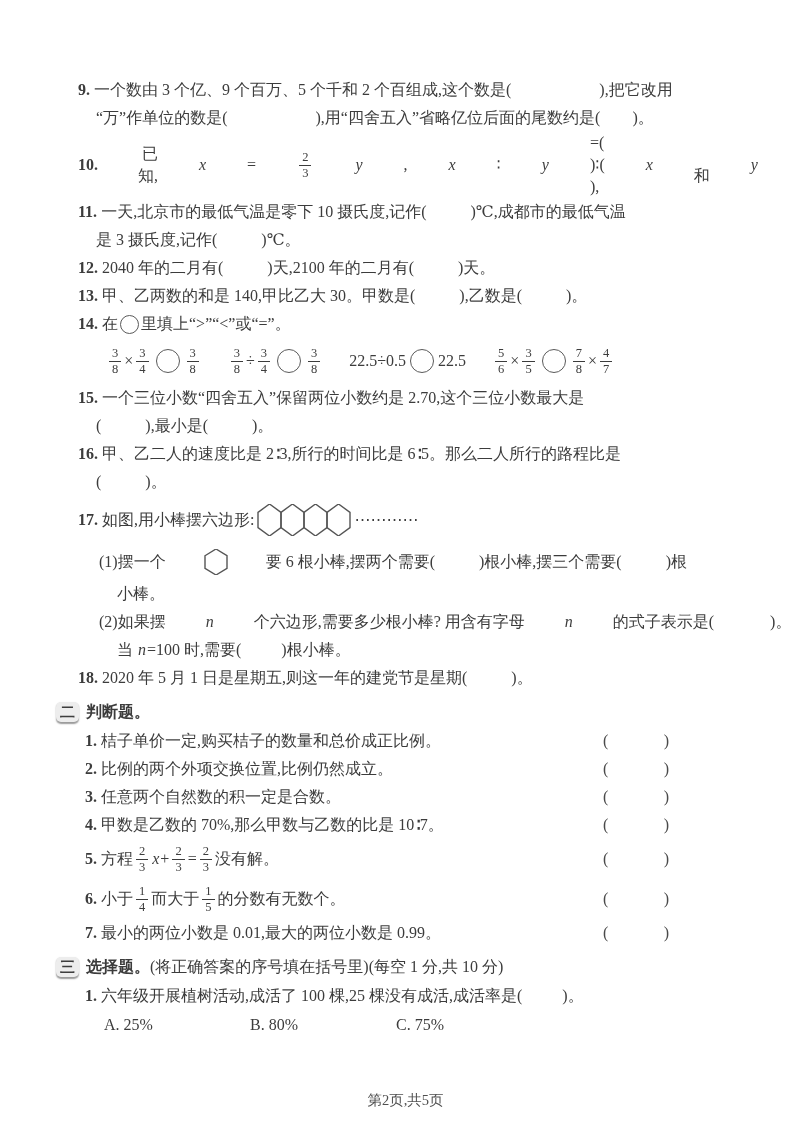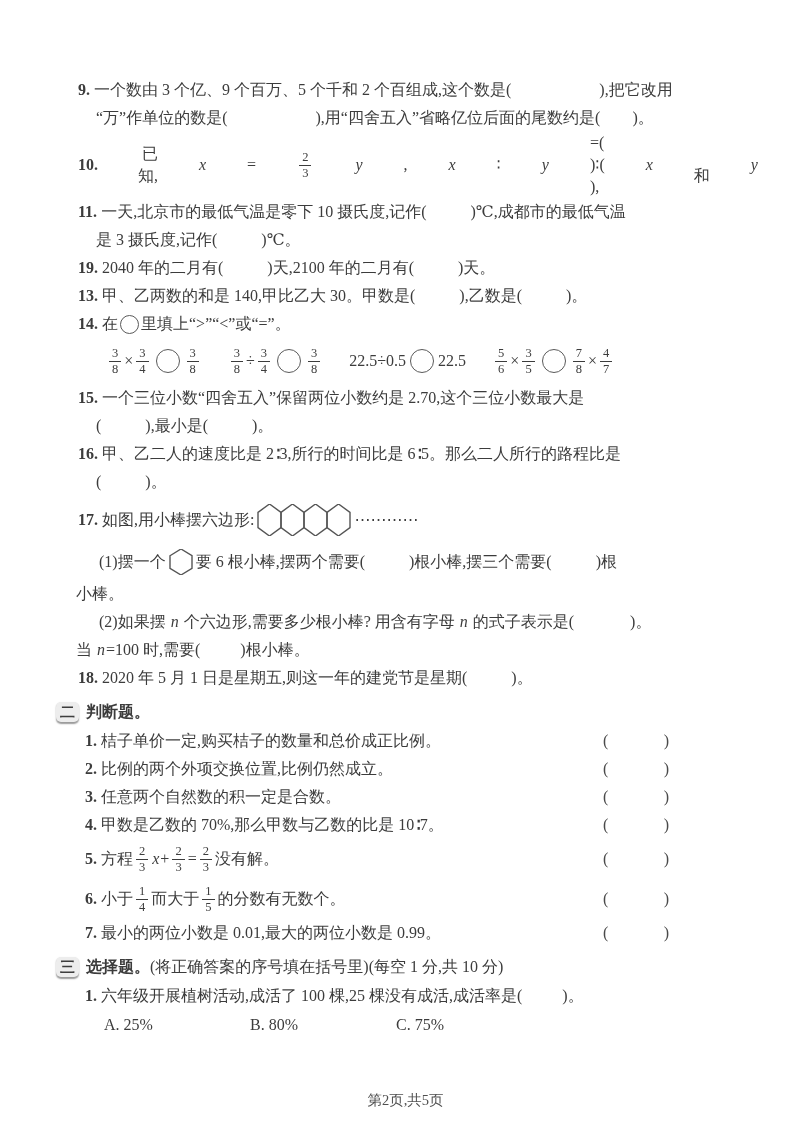--- a/index.html
+++ b/index.html
@@ -18,22 +18,22 @@
     display:flex;align-items:center;
     min-height:28px;line-height:22px;
     white-space:pre-wrap;
   }
   .line .txt{white-space:pre-wrap;}
   .tall{min-height:40px;gap:40px;}
   .fig{min-height:48px;}
   .hexline{min-height:36px;}
   .ind-n{padding-left:78px;}
   .ind-c{padding-left:96px;}
-  .ind-s{padding-left:99px;}
-  .ind-sc{padding-left:76px;}
+  .ind-s{padding-left:99px;gap:35px;}
+  .ind-sc{padding-left:117px;}
   .ind-j{padding-left:85px;padding-right:0;}
   .num{font-weight:bold;}
   .math{font-style:italic;font-family:"Liberation Serif",serif;padding:0 1px;}
   .frac{
     display:inline-flex;flex-direction:column;align-items:center;
     font-size:12.5px;line-height:1.15;margin:0 3px;vertical-align:middle;
   }
   .frac .fnum{padding:0 3px;}
   .frac .fden{border-top:1px solid #3c3c3c;padding:0 3px;}
   .circ{
@@ -77,21 +77,21 @@
 </head>
 <body>
 
 <div class="sheet">
   <div class="content" id="content">
       <div class="line ind-n"><span class="txt num">9.</span><span class="txt"> 一个数由 3 个亿、9 个百万、5 个千和 2 个百组成,这个数是(                      ),把它改用</span></div>
       <div class="line ind-c"><span class="txt">“万”作单位的数是(                      ),用“四舍五入”省略亿位后面的尾数约是(        )。</span></div>
       <div class="line ind-n tall"><span class="txt num">10.</span><span class="txt"> 已知,</span><span class="txt math">x</span><span class="txt">=</span><span class="frac"><span class="fnum">2</span><span class="fden">3</span></span><span class="txt math">y</span><span class="txt">,</span><span class="txt math">x</span><span class="txt">∶</span><span class="txt math">y</span><span class="txt">=(           )∶(           ),</span><span class="txt math">x</span><span class="txt"> 和 </span><span class="txt math">y</span><span class="txt"> 成(           )比例。</span></div>
       <div class="line ind-n"><span class="txt num">11.</span><span class="txt"> 一天,北京市的最低气温是零下 10 摄氏度,记作(           )℃,成都市的最低气温</span></div>
       <div class="line ind-c"><span class="txt">是 3 摄氏度,记作(           )℃。</span></div>
-      <div class="line ind-n"><span class="txt num">19.</span><span class="txt"> 2040 年的二月有(           )天,2100 年的二月有(           )天。</span></div>
+      <div class="line ind-n"><span class="txt num">12.</span><span class="txt"> 2040 年的二月有(           )天,2100 年的二月有(           )天。</span></div>
       <div class="line ind-n"><span class="txt num">13.</span><span class="txt"> 甲、乙两数的和是 140,甲比乙大 30。甲数是(           ),乙数是(           )。</span></div>
       <div class="line ind-n"><span class="txt num">14.</span><span class="txt"> 在</span><span class="circ sm"></span><span class="txt">里填上“&gt;”“&lt;”或“=”。</span></div>
       <div class="exprrow">
         <span class="grp">
           <span class="frac">
             <span class="fnum">3</span>
             <span class="fden">8</span>
           </span>
           <span class="txt">×</span>
           <span class="frac">

